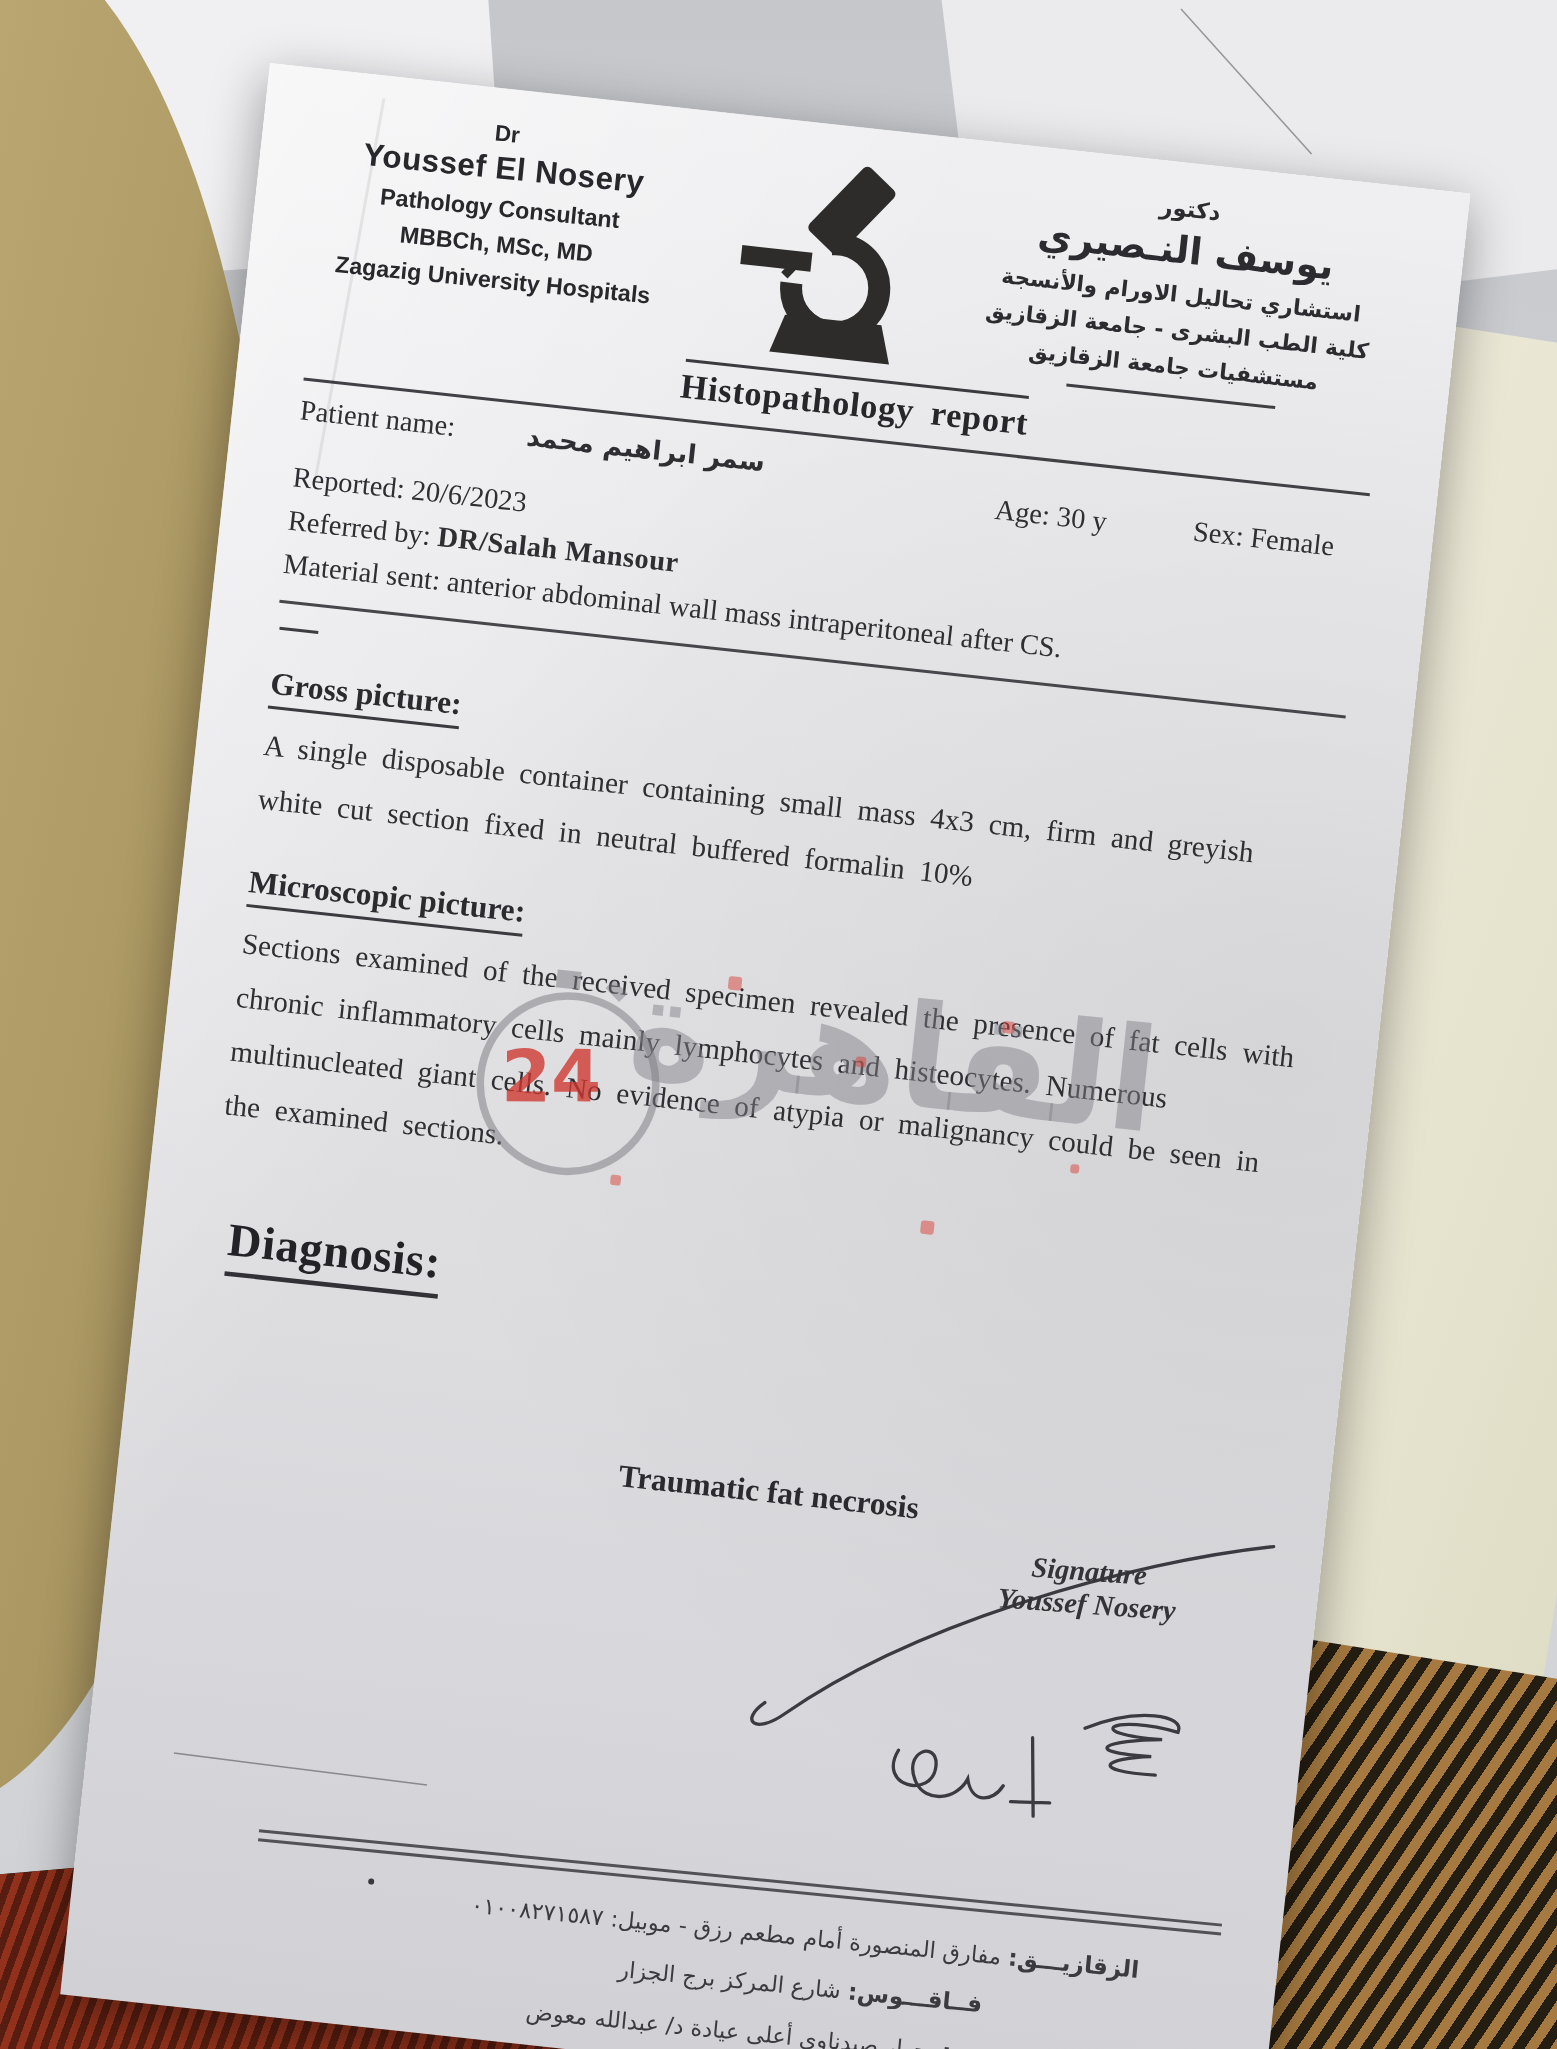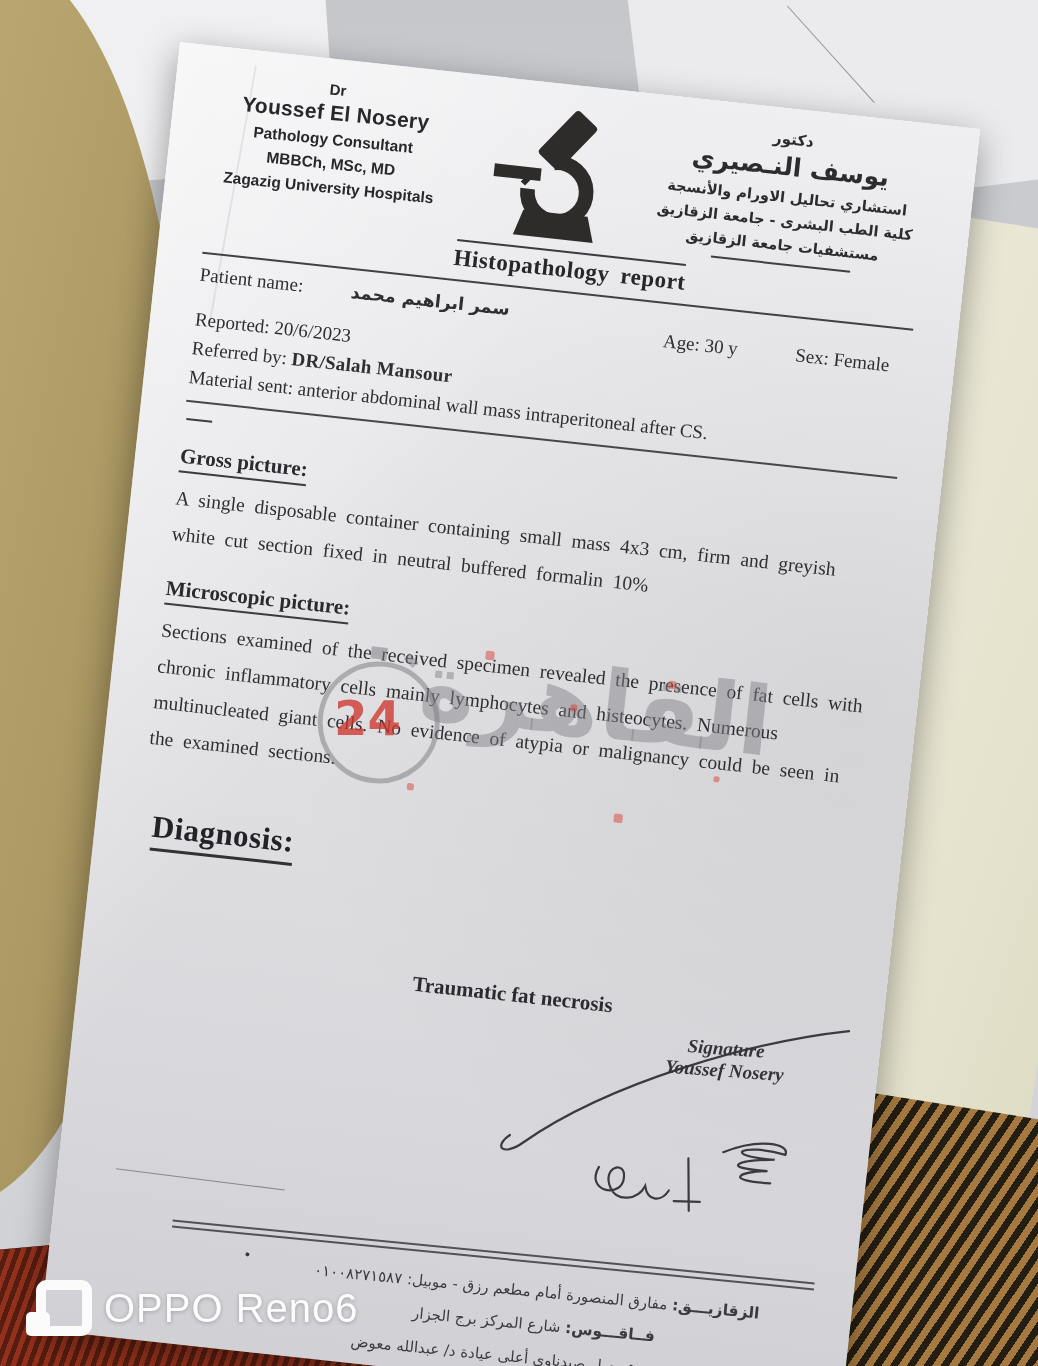--- a/index.html
+++ b/index.html
@@ -238,21 +238,14 @@
       <div class="wm-ar">القاهرة</div>
       <div class="wm-dot" style="left:160px;top:20px;width:9px;height:9px;"></div>
       <div class="wm-dot" style="left:250px;top:64px;width:7px;height:7px;"></div>
       <div class="wm-dot" style="left:345px;top:30px;width:8px;height:8px;"></div>
       <div class="wm-dot" style="left:96px;top:160px;width:7px;height:7px;"></div>
       <div class="wm-dot" style="left:305px;top:168px;width:9px;height:9px;"></div>
       <div class="wm-dot" style="left:400px;top:120px;width:6px;height:6px;"></div>
     </div>
   </div>
 
-  <div class="oppo">
-    <div class="oppo-icon">
-      <div class="sq1"></div>
-      <div class="sq2"></div>
-    </div>
-    <div class="oppo-text">OPPO Reno6</div>
-  </div>
 
 </div>
 
 </body></html>

